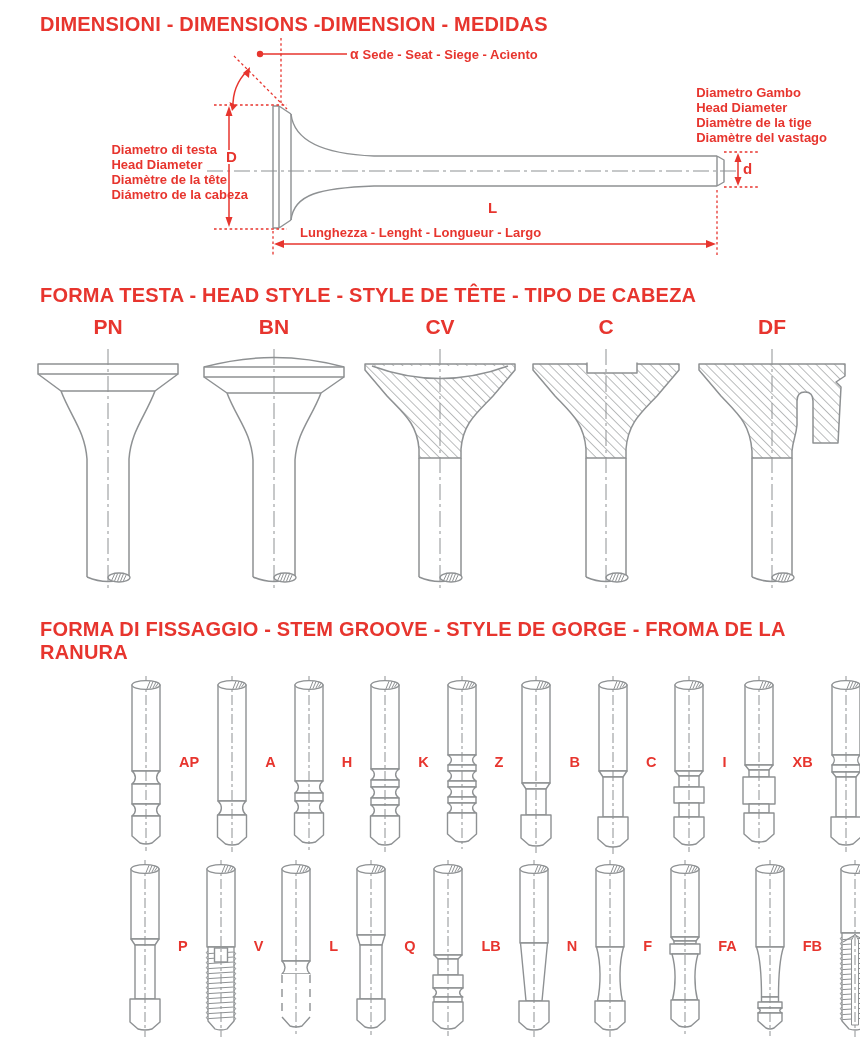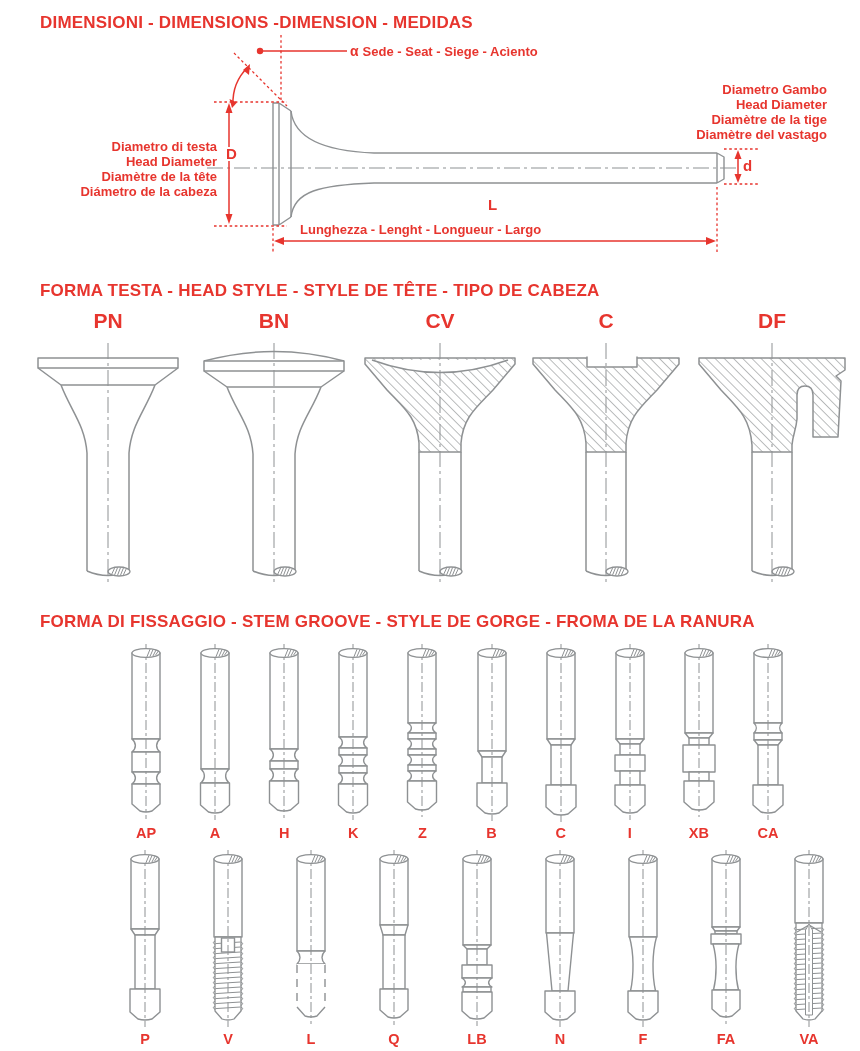--- a/index.html
+++ b/index.html
@@ -1,34 +1,34 @@
 <!DOCTYPE html>
 <html style="--accent: #e7352e;"><head>
 <meta charset="utf-8">
 <style>
   *{box-sizing:border-box}
   html,body{margin:0;padding:0}
   body{width:860px;height:1051px;background:#fff;font-family:"Liberation Sans",sans-serif;overflow:hidden;position:relative}
-  h2{margin:0;font-size:17px;font-weight:bold;color:var(--accent);letter-spacing:.2px}
+  h2{margin:0;font-size:20px;font-weight:bold;color:var(--accent);letter-spacing:.2px}
   #t1{padding:13px 0 0 40px}
   #t2{padding:18px 0 0 40px}
   #t3{padding:20px 0 0 40px}
   #dimwrap{position:relative;height:230px}
   #dimwrap svg{position:absolute;left:0;top:0}
   .ovl{position:absolute;color:var(--accent);font-size:13px;font-weight:600;line-height:15px;white-space:nowrap}
-  .r{text-align:right}
+  .r{text-align:left}
   .dimletter{font-weight:bold;font-size:15px;background:#fff;padding:0 2px;line-height:14px}
   .alpha-sym{font-weight:bold;font-size:14px;margin-right:4px}
   .hlabels{display:flex;margin:8px 0 0 25px}
   .hlabels div{width:166px;text-align:center;color:var(--accent);font-weight:bold;font-size:21px}
   .hrow{display:flex;margin-left:25px}
   .srow{display:flex;justify-content:space-between}
   #srow1{margin:8px 0 0 113px;width:688px}
   #srow2{margin:0 0 0 112px;width:730px}
-  .scol{display:flex;flex-direction:column;align-items:center}
+  .scol{display:flex;flex-direction:row;align-items:center}
   .slabel{color:var(--accent);font-weight:bold;font-size:14.5px;margin-top:1px;height:21px}
 </style>
 </head>
 <body>
 
 <svg width="0" height="0" style="position:absolute">
   <defs>
     <pattern id="hatch" width="6.5" height="6.5" patternUnits="userSpaceOnUse" patternTransform="rotate(-45)">
       <rect width="6.5" height="6.5" fill="#fff"></rect>
       <line x1="0" y1="0" x2="0" y2="6.5" stroke="#8e9193" stroke-width="1.2"></line>
@@ -73,21 +73,21 @@
     </svg>
     <div class="ovl" style="left:350px;top:11px">
       <span class="alpha-sym">α</span><span>Sede - Seat - Siege - Acìento</span>
     </div>
     <div class="ovl r" style="right:33px;top:49px">
       <div>Diametro Gambo</div>
       <div>Head Diameter</div>
       <div>Diamètre de la tige</div>
       <div>Diamètre del vastago</div>
     </div>
-    <div class="ovl r" style="right:643px;top:106px">
+    <div class="ovl r" style="right:612px;top:106px">
       <div>Diametro di testa</div>
       <div>Head Diameter</div>
       <div>Diamètre de la tête</div>
       <div>Diámetro de la cabeza</div>
     </div>
     <div class="ovl dimletter" style="left:224px;top:114px">D</div>
     <div class="ovl dimletter" style="left:741px;top:126px">d</div>
     <div class="ovl dimletter" style="left:486px;top:165px">L</div>
     <div class="ovl" style="left:300px;top:189px;width:390px;text-align:left">Lunghezza - Lenght - Longueur - Largo</div>
   </div>
@@ -391,20 +391,34 @@
           <path d="M20,98 H46 C42,111.8 42,130.2 45.5,144 H20.5 C24,130.2 24,111.8 20,98 Z" fill="#fff" stroke="#8e9193" stroke-width="1.4" stroke-linejoin="round"></path>
           <path d="M19,144 H47 V163 L39,170 Q33,172 27,170 L19,163 Z" fill="#fff" stroke="#8e9193" stroke-width="1.4" stroke-linejoin="round"></path>
           <line x1="33" y1="4" x2="33" y2="178" stroke="#8e9193" stroke-width="1" stroke-dasharray="10 3 3 3"></line>
           <ellipse cx="33" cy="13" rx="14" ry="4.4" fill="#fff" stroke="#8e9193" stroke-width="1.3"></ellipse>
           <path d="M37.1,9.070721415613857 L33.9,16.929278584386147 M40.1,9.35376214041654 L36.9,16.64623785958346 M43.1,9.903792141797759 L39.9,16.09620785820224 M45.6,10.678205873820335 L42.4,15.321794126179665 " stroke="#8e9193" stroke-width="1" fill="none"></path>
         </svg>
         <div class="slabel">FA</div>
       </div>
       <div class="scol">
         <svg width="66" height="184" viewBox="0 0 66 184">
+          <path d="M19,13 H47 V91 H19 Z" fill="#fff" stroke="#8e9193" stroke-width="1.4" stroke-linejoin="round"></path>
+          <path d="M19.5,91 H46.5 C41.5,106 41.5,126 41.5,141 H24.5 C24.5,126 24.5,106 19.5,91 Z" fill="#fff" stroke="#8e9193" stroke-width="1.4" stroke-linejoin="round"></path>
+          <path d="M24.5,141 H41.5 V146 H24.5 Z" fill="#fff" stroke="#8e9193" stroke-width="1.4" stroke-linejoin="round"></path>
+          <path d="M21,146 H45 V152 H21 Z" fill="#fff" stroke="#8e9193" stroke-width="1.4" stroke-linejoin="round"></path>
+          <path d="M21,152 H45 C42,153.5 42,155.5 45,157 H21 C24,155.5 24,153.5 21,152 Z" fill="#fff" stroke="#8e9193" stroke-width="1.4" stroke-linejoin="round"></path>
+          <path d="M21,157 H45 V165 L37,172 Q33,174 29,172 L21,165 Z" fill="#fff" stroke="#8e9193" stroke-width="1.4" stroke-linejoin="round"></path>
+          <line x1="33" y1="4" x2="33" y2="180" stroke="#8e9193" stroke-width="1" stroke-dasharray="10 3 3 3"></line>
+          <ellipse cx="33" cy="13" rx="14" ry="4.4" fill="#fff" stroke="#8e9193" stroke-width="1.3"></ellipse>
+          <path d="M37.1,9.070721415613857 L33.9,16.929278584386147 M40.1,9.35376214041654 L36.9,16.64623785958346 M43.1,9.903792141797759 L39.9,16.09620785820224 M45.6,10.678205873820335 L42.4,15.321794126179665 " stroke="#8e9193" stroke-width="1" fill="none"></path>
+        </svg>
+        <div class="slabel">FB</div>
+      </div>
+      <div class="scol">
+        <svg width="66" height="184" viewBox="0 0 66 184">
           <path d="M19,13 H47 V77 H19 Z" fill="#fff" stroke="#8e9193" stroke-width="1.4" stroke-linejoin="round"></path>
           <path d="M20,77 H46 V165 L39,173 Q33,175 27,173 L20,165 Z" fill="#fff" stroke="#8e9193" stroke-width="1.3" stroke-linejoin="round"></path>
           <path d="M20.5,83.6 L45.5,82 M20,81 l-1.8,1.4 l1.8,2.4 M46,82 l1.8,1.4 l-1.8,2.4 M20.5,88.6 L45.5,87 M20,86 l-1.8,1.4 l1.8,2.4 M46,87 l1.8,1.4 l-1.8,2.4 M20.5,93.6 L45.5,92 M20,91 l-1.8,1.4 l1.8,2.4 M46,92 l1.8,1.4 l-1.8,2.4 M20.5,98.6 L45.5,97 M20,96 l-1.8,1.4 l1.8,2.4 M46,97 l1.8,1.4 l-1.8,2.4 M20.5,103.6 L45.5,102 M20,101 l-1.8,1.4 l1.8,2.4 M46,102 l1.8,1.4 l-1.8,2.4 M20.5,108.6 L45.5,107 M20,106 l-1.8,1.4 l1.8,2.4 M46,107 l1.8,1.4 l-1.8,2.4 M20.5,113.6 L45.5,112 M20,111 l-1.8,1.4 l1.8,2.4 M46,112 l1.8,1.4 l-1.8,2.4 M20.5,118.6 L45.5,117 M20,116 l-1.8,1.4 l1.8,2.4 M46,117 l1.8,1.4 l-1.8,2.4 M20.5,123.6 L45.5,122 M20,121 l-1.8,1.4 l1.8,2.4 M46,122 l1.8,1.4 l-1.8,2.4 M20.5,128.6 L45.5,127 M20,126 l-1.8,1.4 l1.8,2.4 M46,127 l1.8,1.4 l-1.8,2.4 M20.5,133.6 L45.5,132 M20,131 l-1.8,1.4 l1.8,2.4 M46,132 l1.8,1.4 l-1.8,2.4 M20.5,138.6 L45.5,137 M20,136 l-1.8,1.4 l1.8,2.4 M46,137 l1.8,1.4 l-1.8,2.4 M20.5,143.6 L45.5,142 M20,141 l-1.8,1.4 l1.8,2.4 M46,142 l1.8,1.4 l-1.8,2.4 M20.5,148.6 L45.5,147 M20,146 l-1.8,1.4 l1.8,2.4 M46,147 l1.8,1.4 l-1.8,2.4 M20.5,153.6 L45.5,152 M20,151 l-1.8,1.4 l1.8,2.4 M46,152 l1.8,1.4 l-1.8,2.4 M20.5,158.6 L45.5,157 M20,156 l-1.8,1.4 l1.8,2.4 M46,157 l1.8,1.4 l-1.8,2.4 M20.5,163.6 L45.5,162 M20,161 l-1.8,1.4 l1.8,2.4 M46,162 l1.8,1.4 l-1.8,2.4 " fill="none" stroke="#8e9193" stroke-width="1"></path>
           <path d="M21,86 L33,79 L45,86" fill="none" stroke="#8e9193" stroke-width="1.2"></path>
           <path d="M29.5,84 L33,78 L36.5,84 V169 H29.5 Z" fill="#fff" stroke="#8e9193" stroke-width="1"></path>
           <line x1="33" y1="4" x2="33" y2="181" stroke="#8e9193" stroke-width="1" stroke-dasharray="10 3 3 3"></line>
           <ellipse cx="33" cy="13" rx="14" ry="4.4" fill="#fff" stroke="#8e9193" stroke-width="1.3"></ellipse>
           <path d="M37.1,9.070721415613857 L33.9,16.929278584386147 M40.1,9.35376214041654 L36.9,16.64623785958346 M43.1,9.903792141797759 L39.9,16.09620785820224 M45.6,10.678205873820335 L42.4,15.321794126179665 " stroke="#8e9193" stroke-width="1" fill="none"></path>
         </svg>
         <div class="slabel">VA</div>

